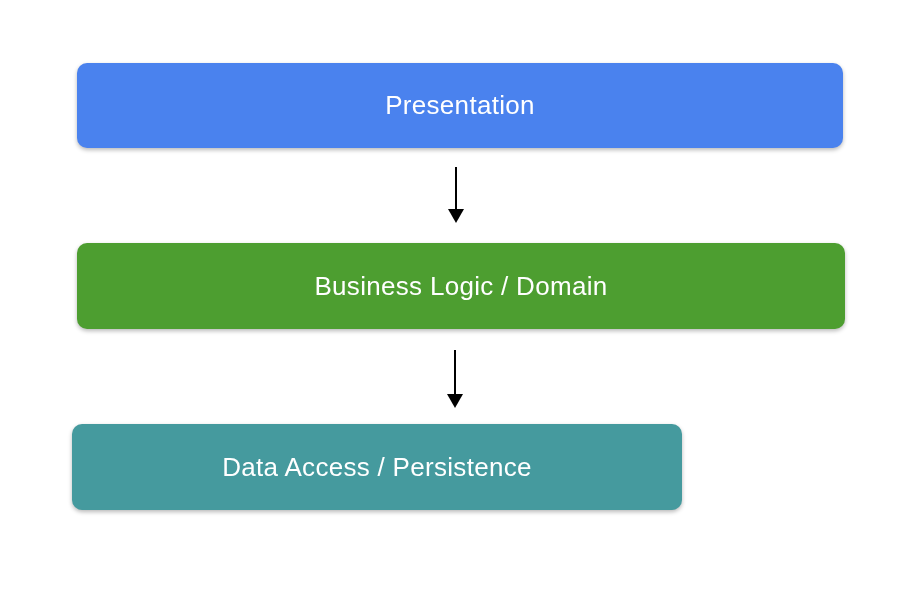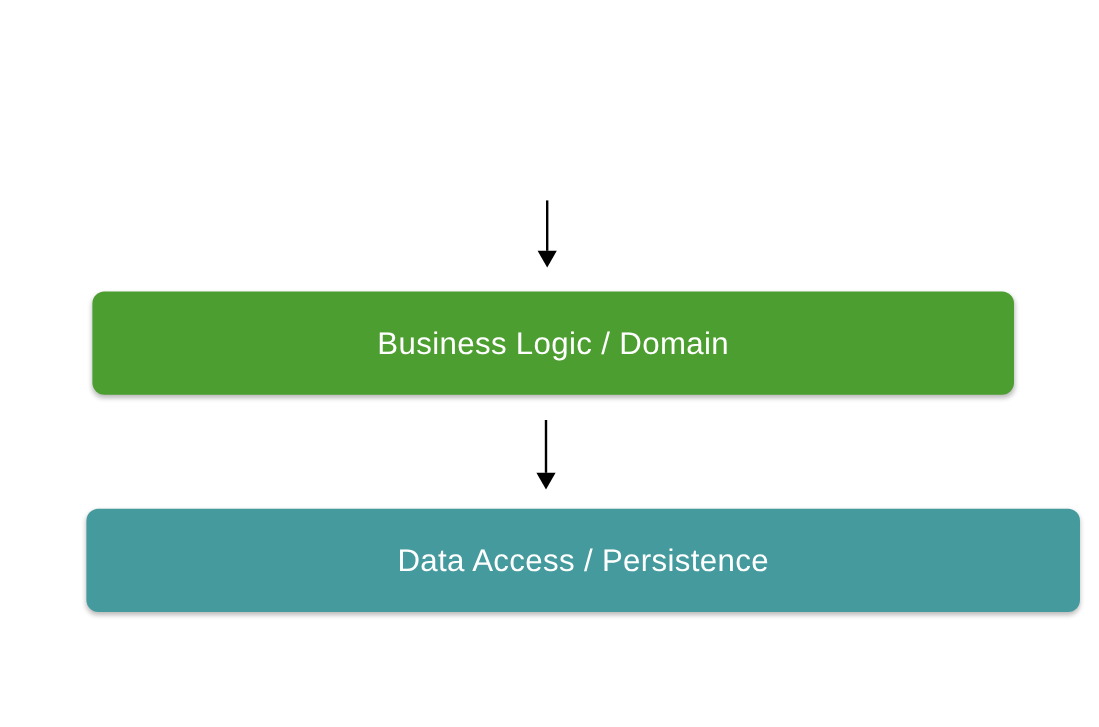--- a/index.html
+++ b/index.html
@@ -25,21 +25,21 @@
   }
   .layer-box .layer-label {
     color: #ffffff;
     font-size: 26px;
     font-weight: 400;
     letter-spacing: 0.3px;
     white-space: nowrap;
   }
   .box-presentation { left: 77px; top: 63px;  width: 766px; height: 85px; }
   .box-business     { left: 77px; top: 243px; width: 768px; height: 86px; }
-  .box-data         { left: 72px; top: 424px; width: 828px; height: 86px; }
+  .box-data         { left: 72px; top: 424px; width: 610px; height: 86px; }
 
   .down-arrow {
     position: absolute;
     width: 16px;
     display: flex;
     flex-direction: column;
     align-items: center;
   }
   .arrow-1 { left: 448px; top: 167px; height: 56px; }
   .arrow-2 { left: 447px; top: 350px; height: 58px; }
@@ -54,20 +54,23 @@
     border-left: 8px solid transparent;
     border-right: 8px solid transparent;
     border-top: 14px solid #000000;
   }
 </style>
 </head>
 <body>
 
 <div class="canvas">
 
+  <div class="layer-box box-presentation" style="background-color: rgb(74, 130, 238);">
+    <span class="layer-label">Presentation</span>
+  </div>
 
   <div class="down-arrow arrow-1">
     <div class="stem"></div>
     <div class="head"></div>
   </div>
 
   <div class="layer-box box-business" style="background-color: rgb(77, 158, 48);">
     <span class="layer-label">Business Logic / Domain</span>
   </div>
 

